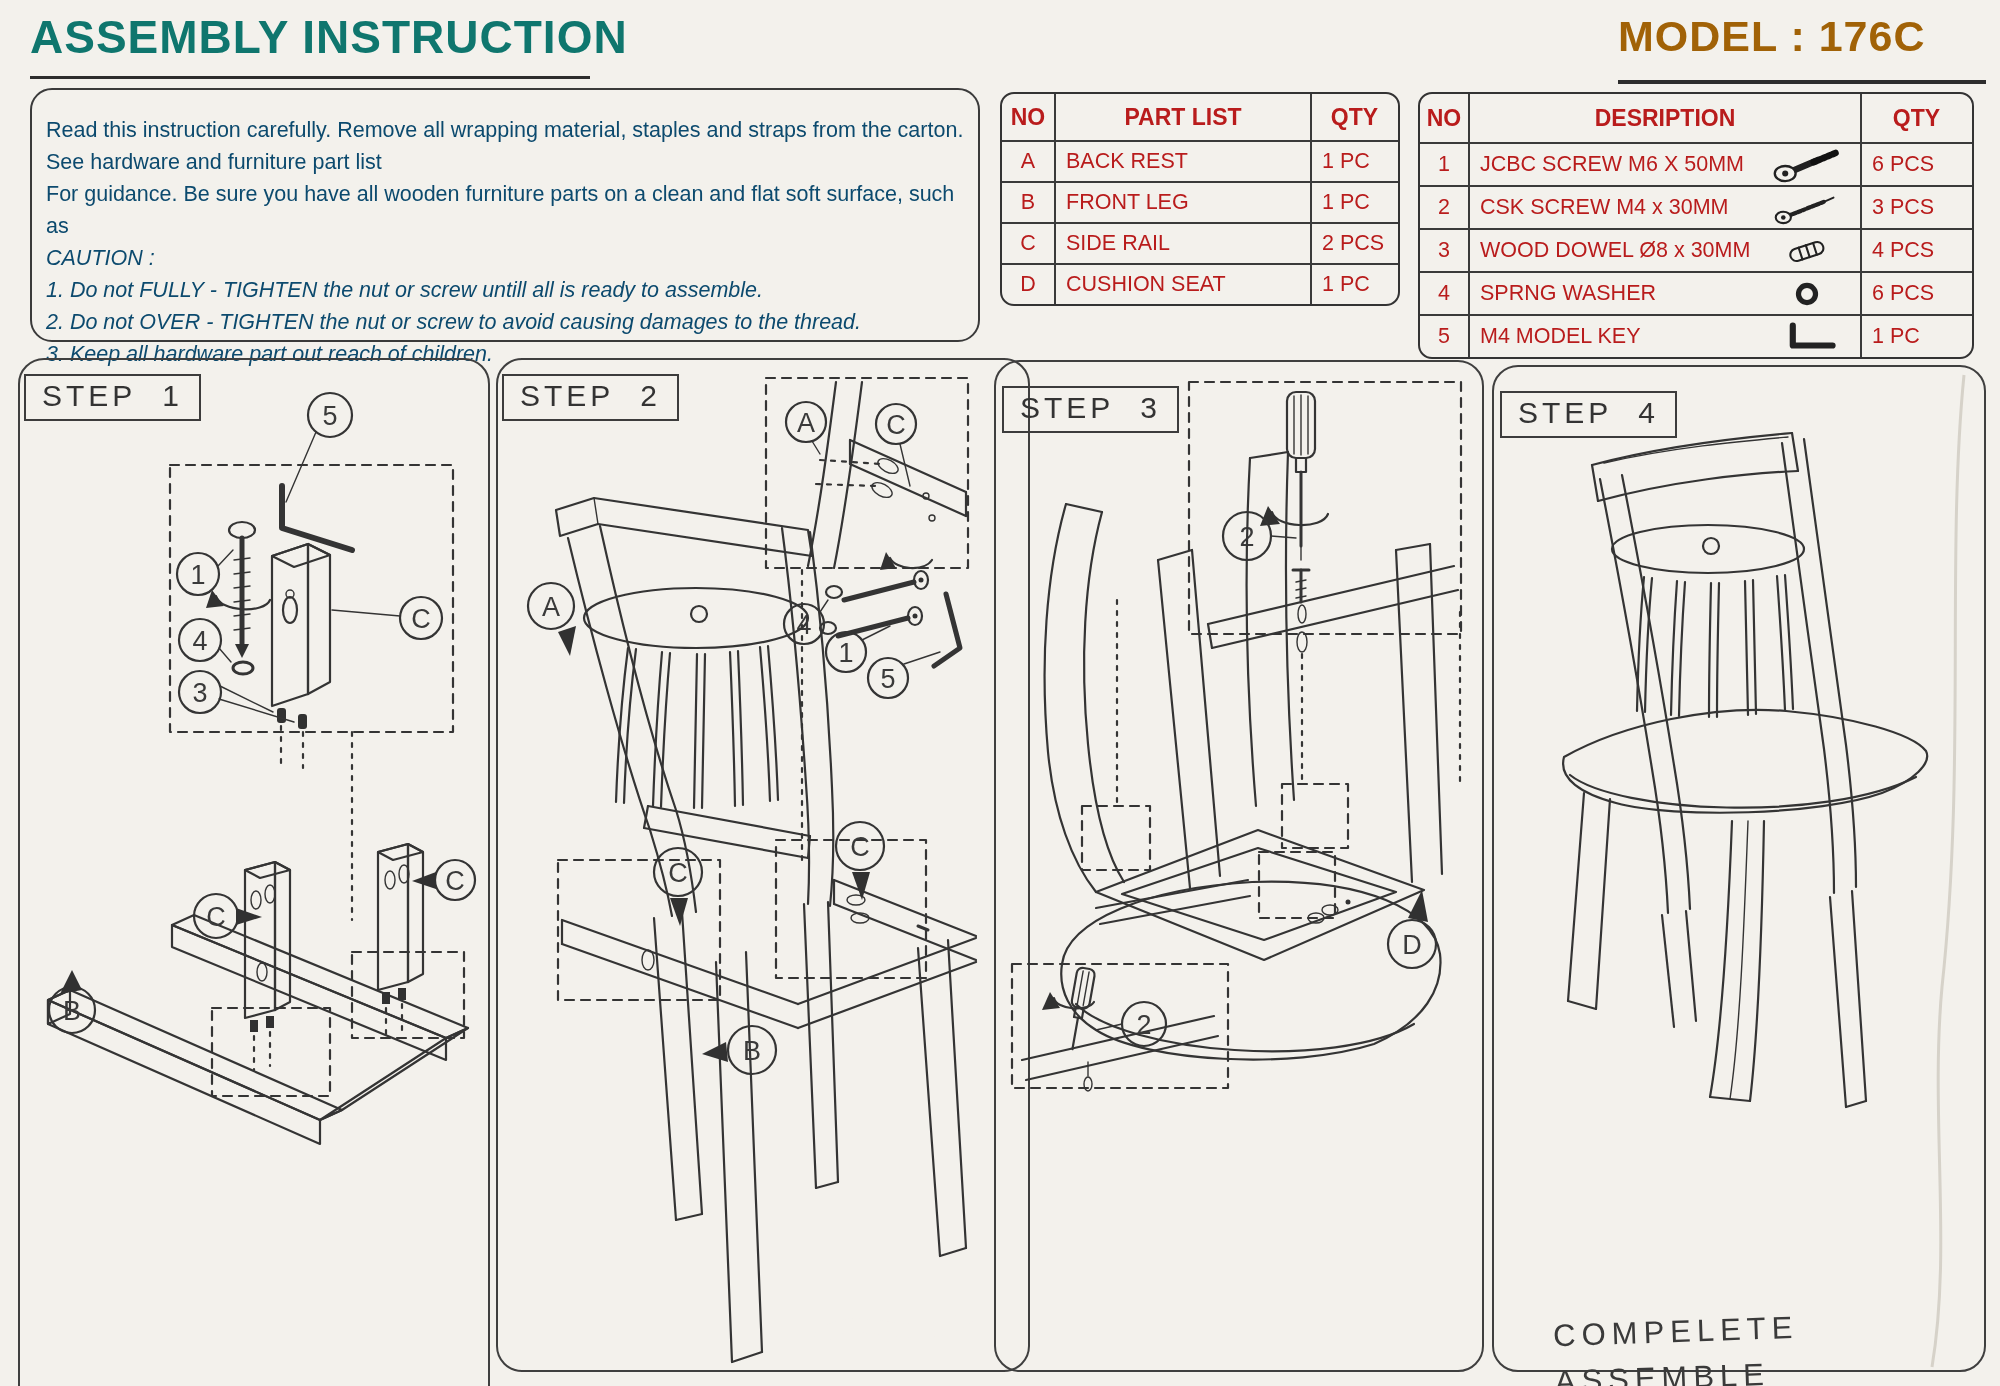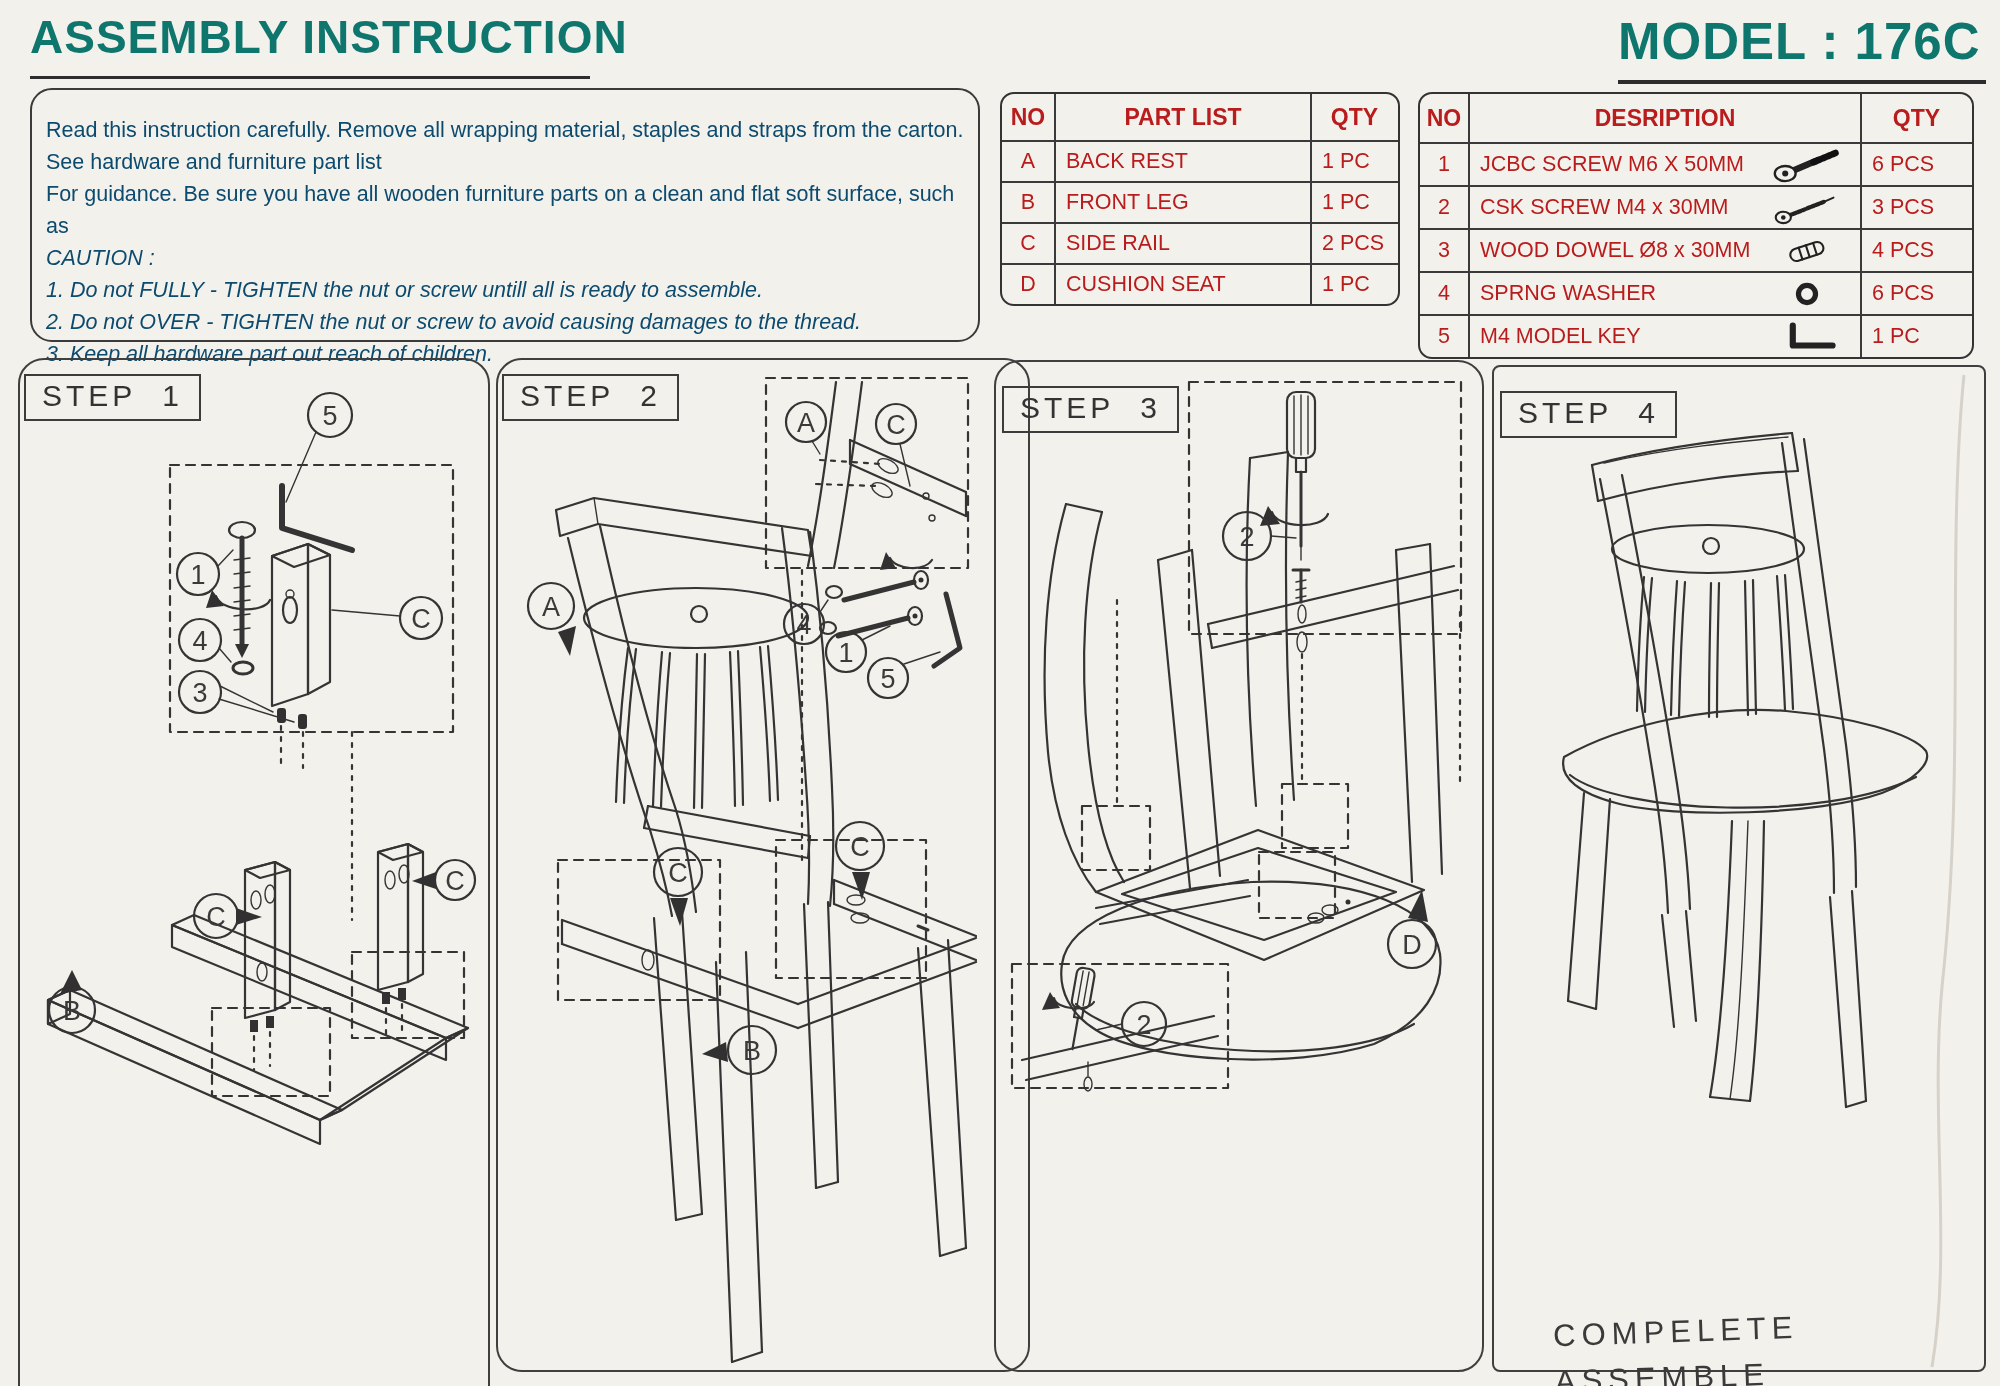--- a/index.html
+++ b/index.html
@@ -7,21 +7,21 @@
   .sheet{
     position:relative;width:2000px;height:1386px;overflow:hidden;
     background:linear-gradient(135deg,#f7f5f0 0%, var(--paper,#f3f1ec) 55%, #ecroot 100%);
     background-color:var(--paper,#f3f1ec);
     font-family:"Liberation Sans", sans-serif;color:var(--ink,#343434);
   }
   .abs{position:absolute;}
   
   .title{left:30px;top:10px;font-size:46px;font-weight:bold;letter-spacing:1px;color:#0f766e;}
   .title-rule{left:30px;top:76px;width:560px;height:3px;background:#2d2d2d;}
-  .model{left:1618px;top:12px;width:370px;font-size:51px;font-weight:bold;color:#0f766e;letter-spacing:1px;}
+  .model{left:1618px;top:12px;width:370px;font-size:43px;font-weight:bold;color:#a16207;letter-spacing:1px;}
   .model-rule{left:1618px;top:80px;width:368px;height:4px;background:#2d2d2d;}
   
   .instr{
     left:30px;top:88px;width:950px;height:254px;border:2.5px solid #3a3a3a;border-radius:22px;
     padding:24px 14px;box-sizing:border-box;font-size:21.5px;line-height:32px;color:#0c4a6e;
   }
   .instr .it{font-style:italic;}
   
   .tbl{border:2.5px solid #333;border-radius:14px;overflow:hidden;box-sizing:border-box;}
   .trow{display:grid;border-bottom:2px solid #3a3a3a;}
@@ -36,21 +36,21 @@
   .hardware{left:1418px;top:92px;width:556px;}
   .hardware .trow{grid-template-columns:50px 392px 109px;height:41px;}
   .hardware .trow.hd{height:48px;}
   .descflex{justify-content:space-between;}
   .hwicon{flex:0 0 auto;}
   
   .panel{border:2.4px solid #3f3f3f;border-radius:26px;box-sizing:border-box;}
   .p1{left:18px;top:358px;width:472px;height:1276px;}
   .p2{left:496px;top:358px;width:534px;height:1014px;}
   .p3{left:994px;top:360px;width:490px;height:1012px;}
-  .p4{left:1492px;top:365px;width:494px;height:1007px;border-radius:8px;}
+  .p4{left:1492px;top:365px;width:494px;height:1007px;}
   .steplabel{
     position:absolute;border:2.2px solid #3c3c3c;padding:3px 16px 6px;font-size:30px;
     letter-spacing:4px;word-spacing:14px;color:#333;background:transparent;white-space:nowrap;
   }
   .p1 .steplabel,.p2 .steplabel{left:4px;top:14px;}
   .p3 .steplabel,.p4 .steplabel{left:6px;top:24px;}
   .psvg{position:absolute;left:0;top:0;}
   
   .ln{fill:none;stroke:var(--ink,#343434);stroke-width:2.2;stroke-linecap:round;stroke-linejoin:round;}
   .thin{stroke-width:1.4;} .w3{stroke-width:3;} .w5{stroke-width:5;} .w6{stroke-width:6;}

